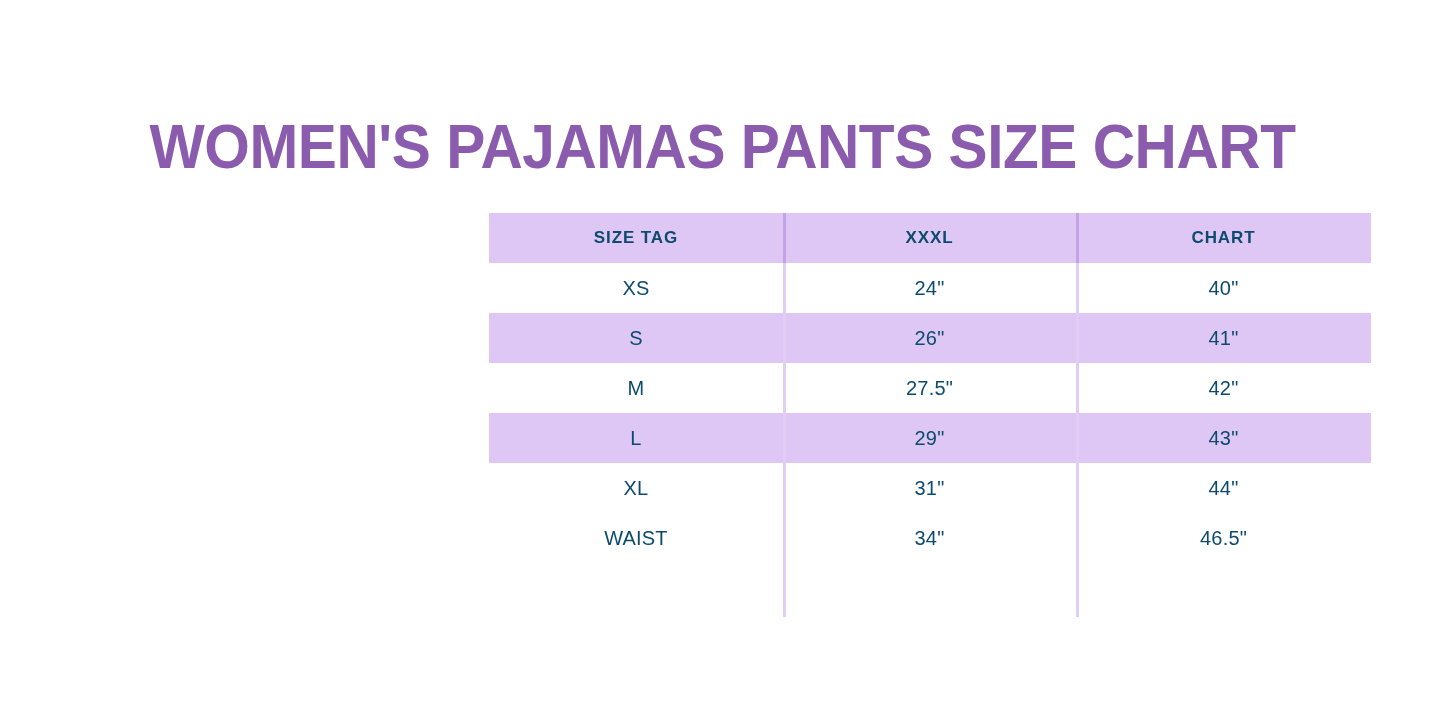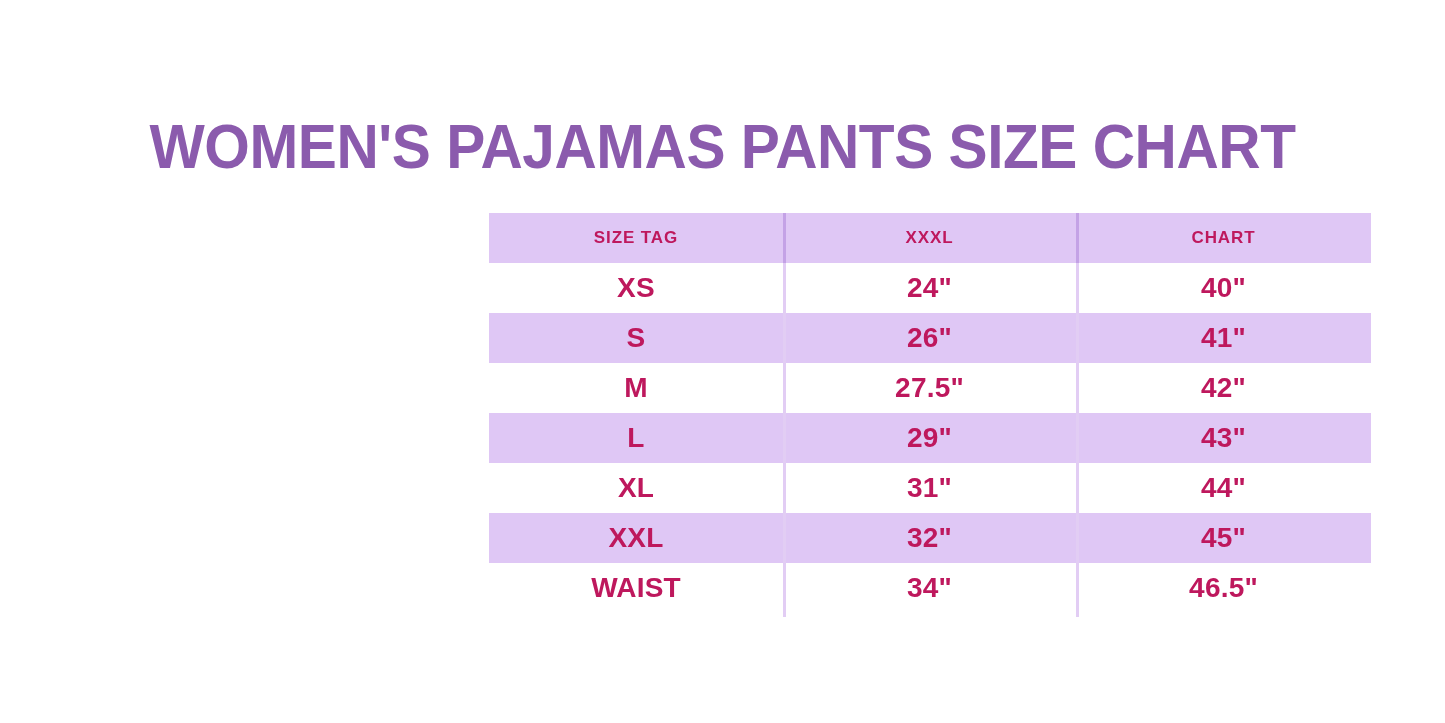--- a/index.html
+++ b/index.html
@@ -61,35 +61,35 @@
   .size-table col.c-waist  { width: 293px; }
   .size-table col.c-height { width: 295px; }
 
   .size-table th,
   .size-table td {
     padding: 0;
     margin: 0;
     height: 50px;
     text-align: center;
     vertical-align: middle;
-    color: #be185d;
+    color: #0c4a6e;
     border: none;
   }
 
   .size-table thead th {
     background: #dfc7f5;
     font-size: 17px;
     font-weight: bold;
     letter-spacing: 0.9px;
     height: 50px;
   }
 
   .size-table tbody td {
-    font-size: 28px;
-    font-weight: bold;
+    font-size: 20px;
+    font-weight: normal;
     letter-spacing: 0.2px;
     background: #ffffff;
   }
 
   .size-table tbody tr.striped td {
     background: #dfc7f5;
   }
 
   
   .col-divider {
@@ -150,25 +150,20 @@
         <tr class="striped">
           <td>L</td>
           <td>29"</td>
           <td>43"</td>
         </tr>
         <tr>
           <td>XL</td>
           <td>31"</td>
           <td>44"</td>
         </tr>
-        <tr class="striped">
-          <td>XXL</td>
-          <td>32"</td>
-          <td>45"</td>
-        </tr>
         <tr>
           <td>WAIST</td>
           <td>34"</td>
           <td>46.5"</td>
         </tr>
       </tbody>
     </table>
 
     <div class="col-divider div-1"></div>
     <div class="col-divider div-2"></div>

